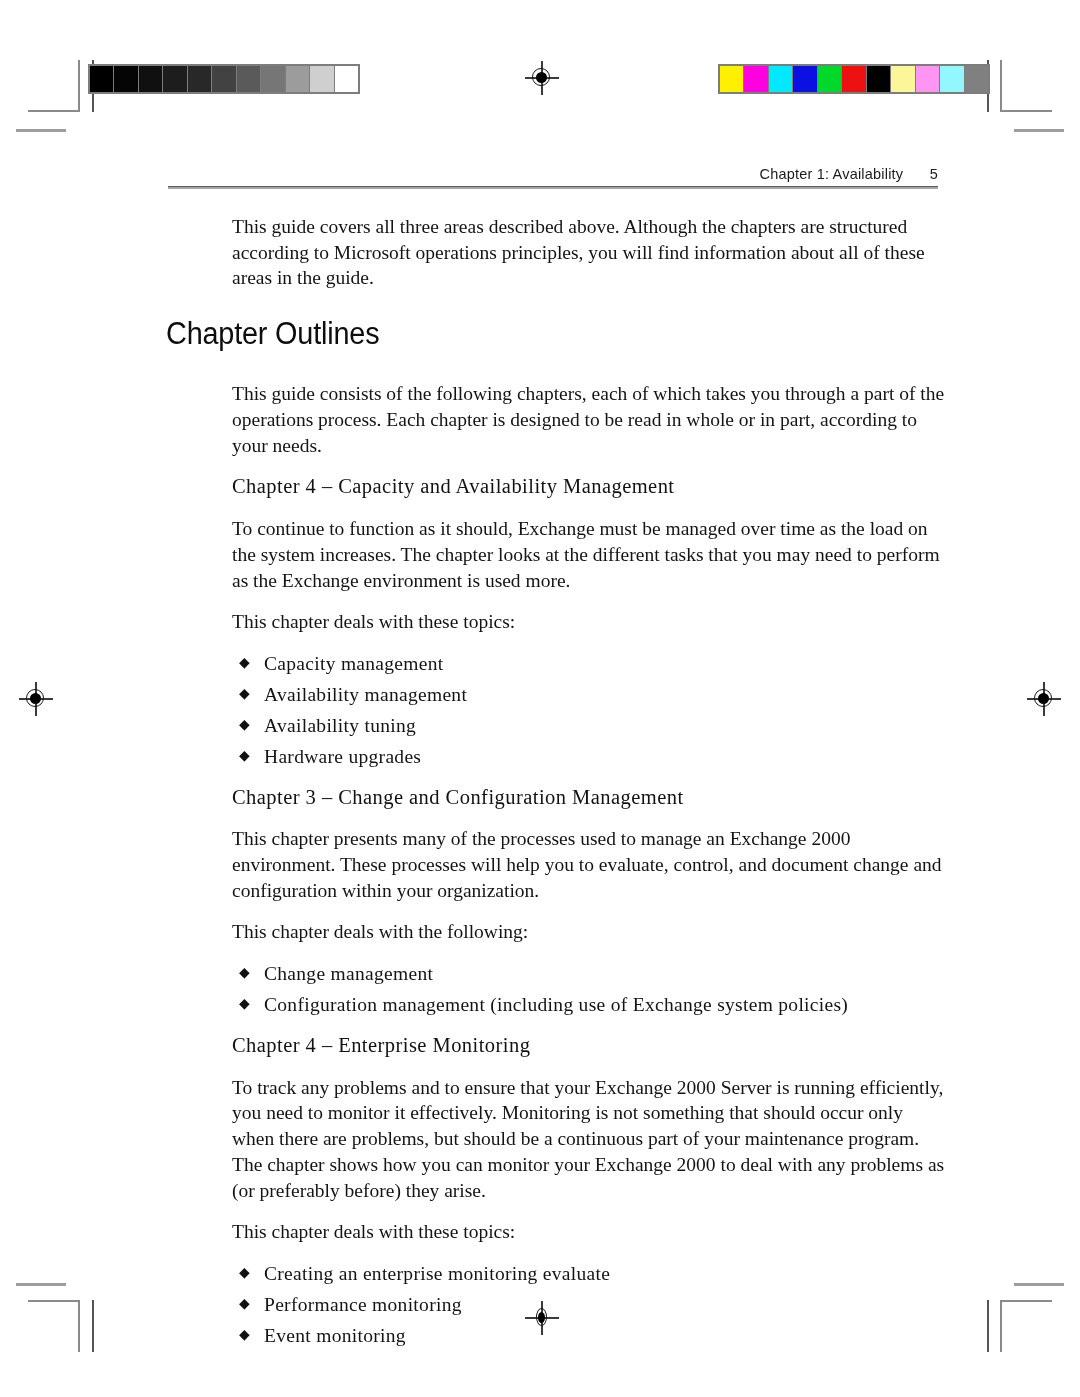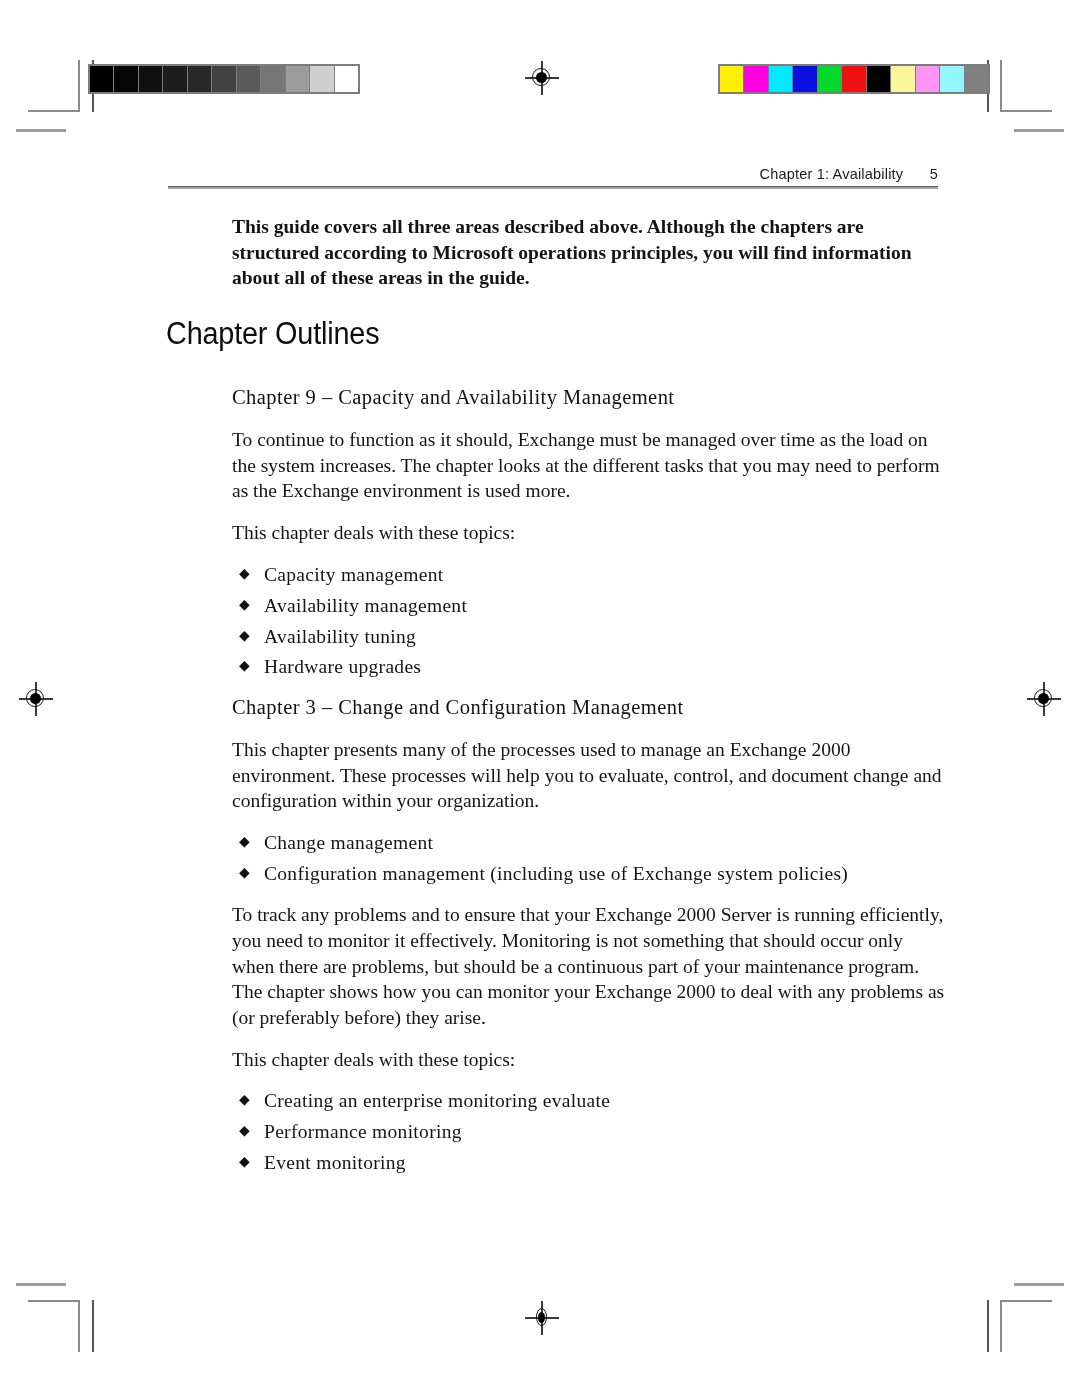--- a/index.html
+++ b/index.html
@@ -106,21 +106,21 @@
     top: 214px;
     width: 715px;
   }
   p.body {
     margin: 0 0 16px 0;
     font-size: 19.5px;
     line-height: 1.32;
     text-align: left;
     color: #141414;
   }
-  p.lead-in { margin-bottom: 14px; font-weight: bold; }
+  p.lead-in { margin-bottom: 14px; }
 
   h1.section-title {
     margin: 0;
     position: absolute;
     left: 166px;
     top: 316px;
     font-family: "Liberation Sans", "DejaVu Sans", sans-serif;
     font-weight: normal;
     font-size: 31px;
     letter-spacing: -0.2px;
@@ -266,42 +266,45 @@
 <div class="head-rule"></div>
 
 <h1 class="section-title">Chapter Outlines</h1>
 
 <div class="content">
 
   <p class="body lead-in">This guide covers all three areas described above. Although the chapters are structured according to Microsoft operations principles, you will find information about all of these areas in the guide.</p>
 
   <div style="height:76px;"></div>
 
+  <p class="body">This guide consists of the following chapters, each of which takes you through a part of the operations process. Each chapter is designed to be read in whole or in part, according to your needs.</p>
 
   <div id="chapter-sections">
       <div>
-        <h2 class="chapter-subhead">Chapter 9 – Capacity and Availability Management</h2>
+        <h2 class="chapter-subhead">Chapter 4 – Capacity and Availability Management</h2>
         <p class="body">To continue to function as it should, Exchange must be managed over time as the load on the system increases. The chapter looks at the different tasks that you may need to perform as the Exchange environment is used more.</p>
         <p class="body">This chapter deals with these topics:</p>
         <ul class="bullets">
           <li><span class="bullet-glyph">◆</span><span>Capacity management</span></li>
           <li><span class="bullet-glyph">◆</span><span>Availability management</span></li>
           <li><span class="bullet-glyph">◆</span><span>Availability tuning</span></li>
           <li><span class="bullet-glyph">◆</span><span>Hardware upgrades</span></li>
         </ul>
       </div>
       <div>
         <h2 class="chapter-subhead">Chapter 3 – Change and Configuration Management</h2>
         <p class="body">This chapter presents many of the processes used to manage an Exchange 2000 environment. These processes will help you to evaluate, control, and document change and configuration within your organization.</p>
+        <p class="body">This chapter deals with the following:</p>
         <ul class="bullets">
           <li><span class="bullet-glyph">◆</span><span>Change management</span></li>
           <li><span class="bullet-glyph">◆</span><span>Configuration management (including use of Exchange system policies)</span></li>
         </ul>
       </div>
       <div>
+        <h2 class="chapter-subhead">Chapter 4 – Enterprise Monitoring</h2>
         <p class="body">To track any problems and to ensure that your Exchange 2000 Server is running efficiently, you need to monitor it effectively. Monitoring is not something that should occur only when there are problems, but should be a continuous part of your maintenance program. The chapter shows how you can monitor your Exchange 2000 to deal with any problems as (or preferably before) they arise.</p>
         <p class="body">This chapter deals with these topics:</p>
         <ul class="bullets">
           <li><span class="bullet-glyph">◆</span><span>Creating an enterprise monitoring evaluate</span></li>
           <li><span class="bullet-glyph">◆</span><span>Performance monitoring</span></li>
           <li><span class="bullet-glyph">◆</span><span>Event monitoring</span></li>
         </ul>
       </div>
     </div>
 </div>

